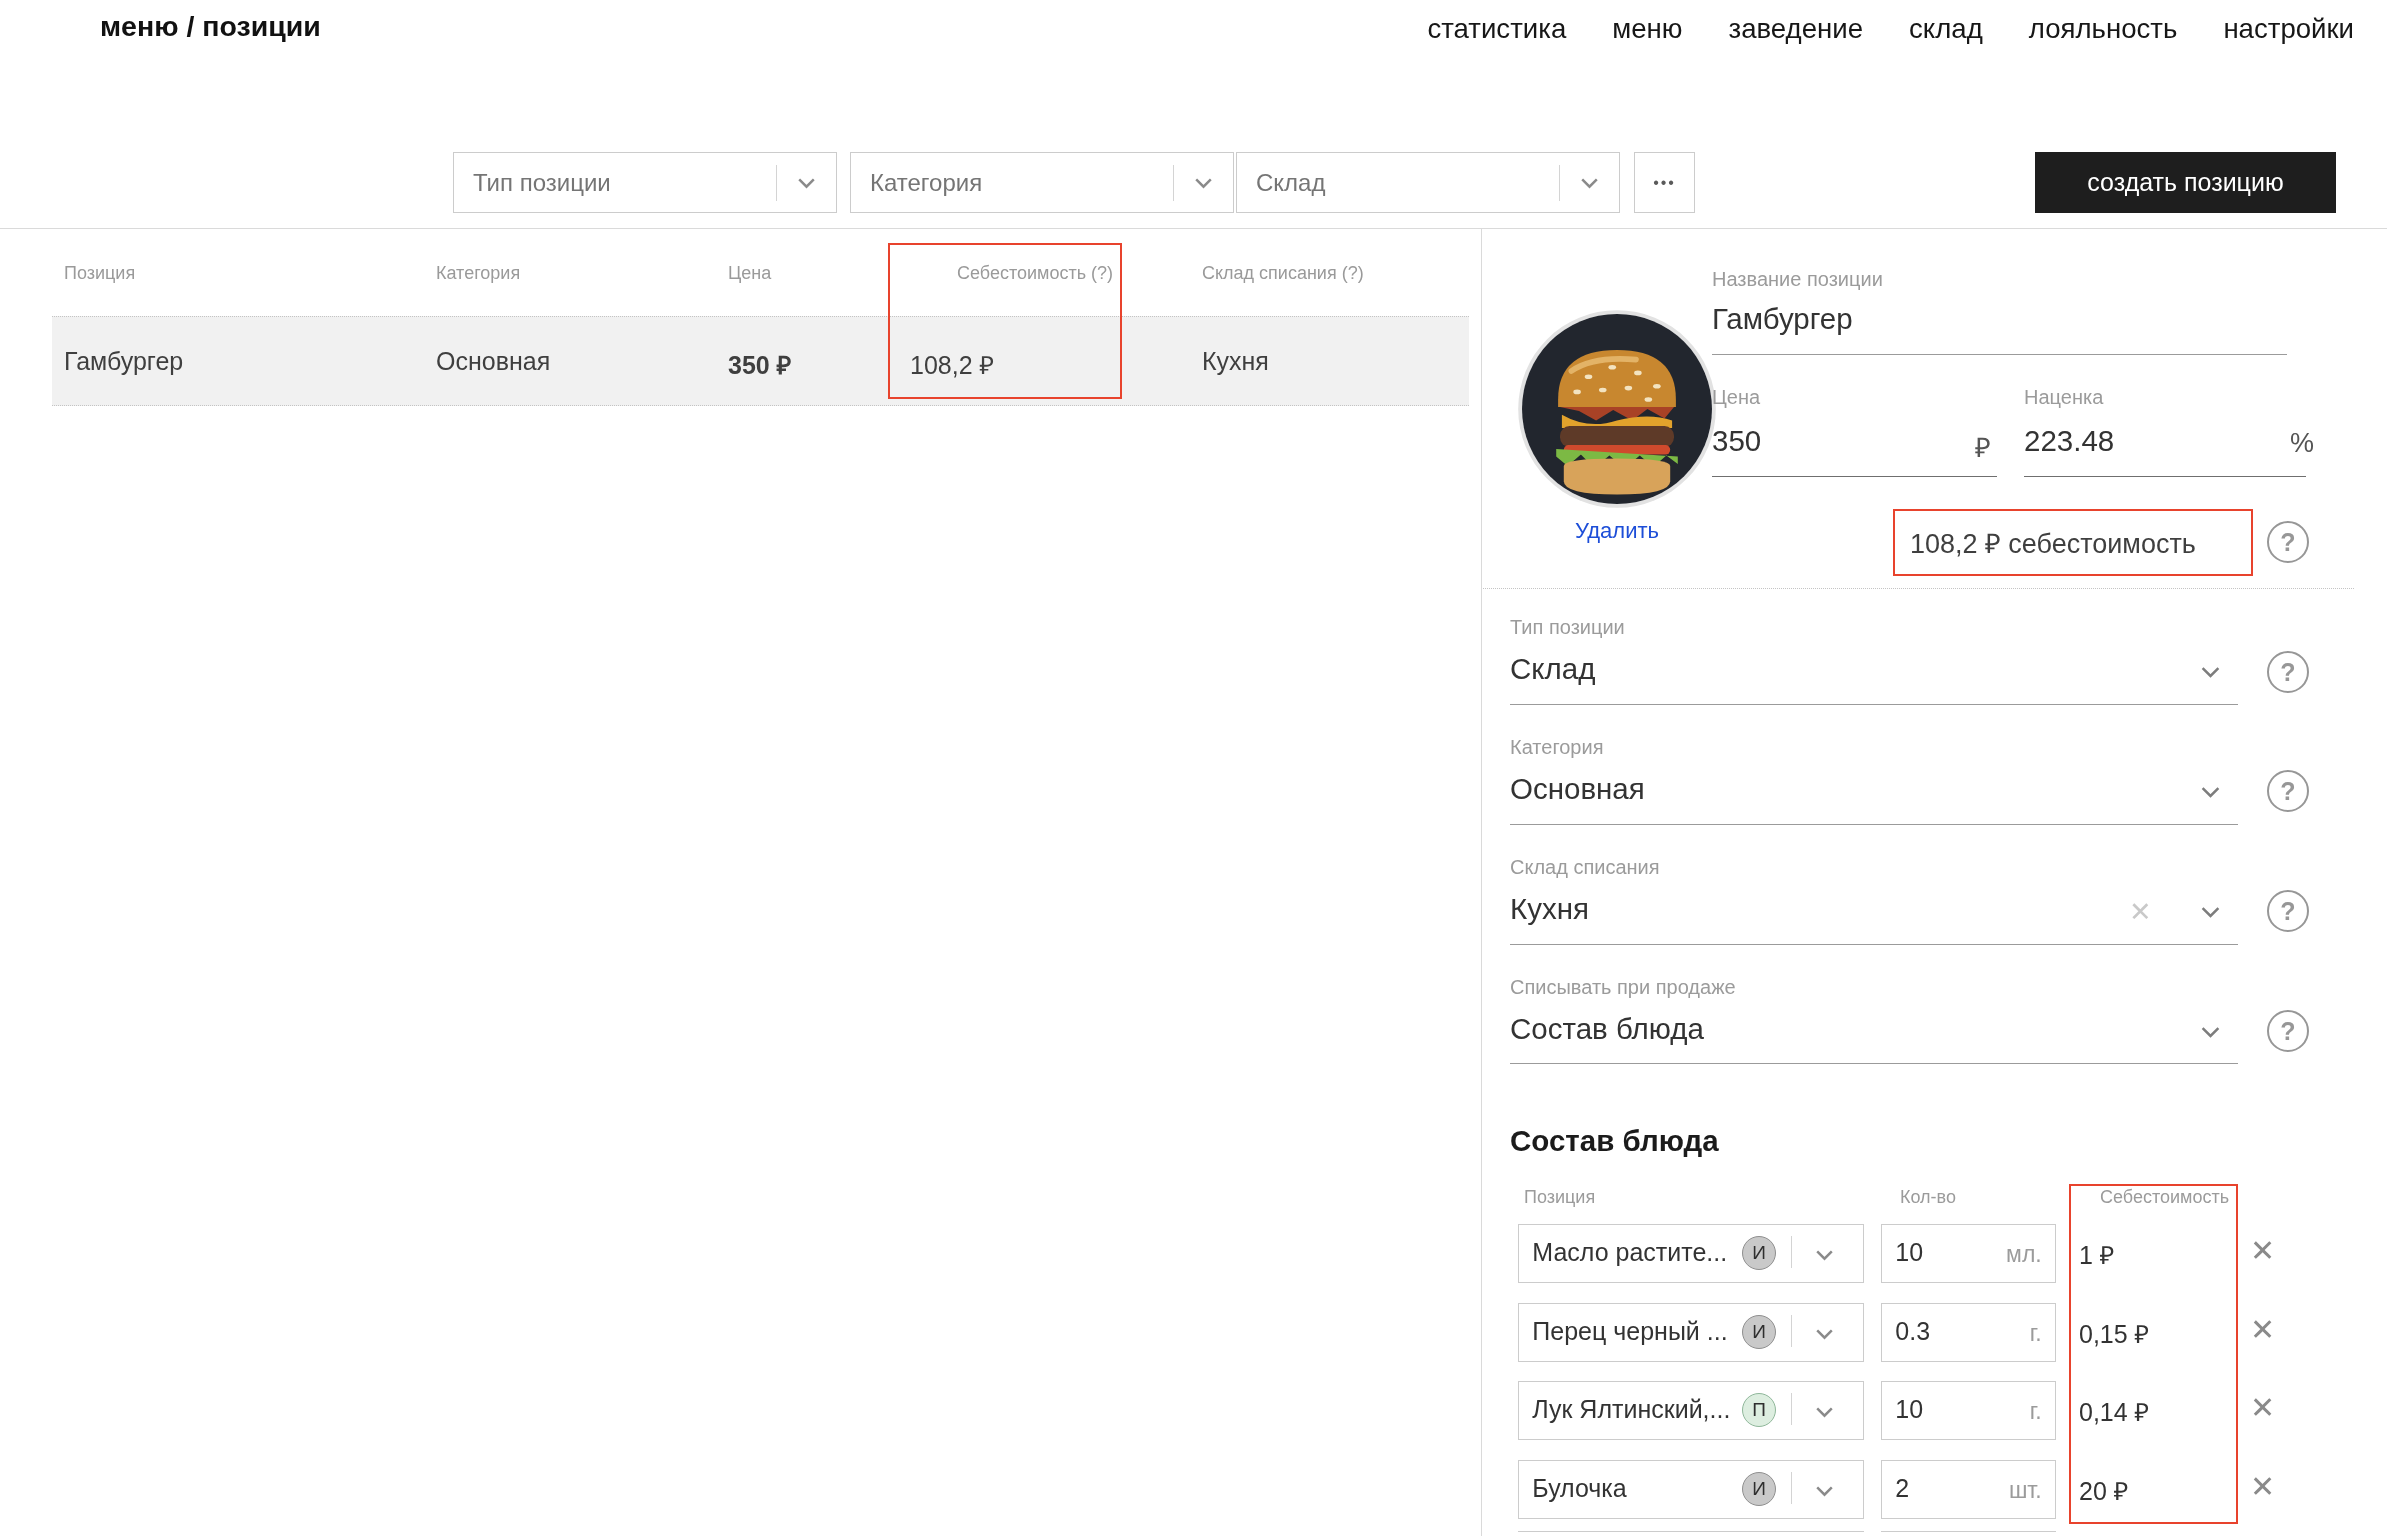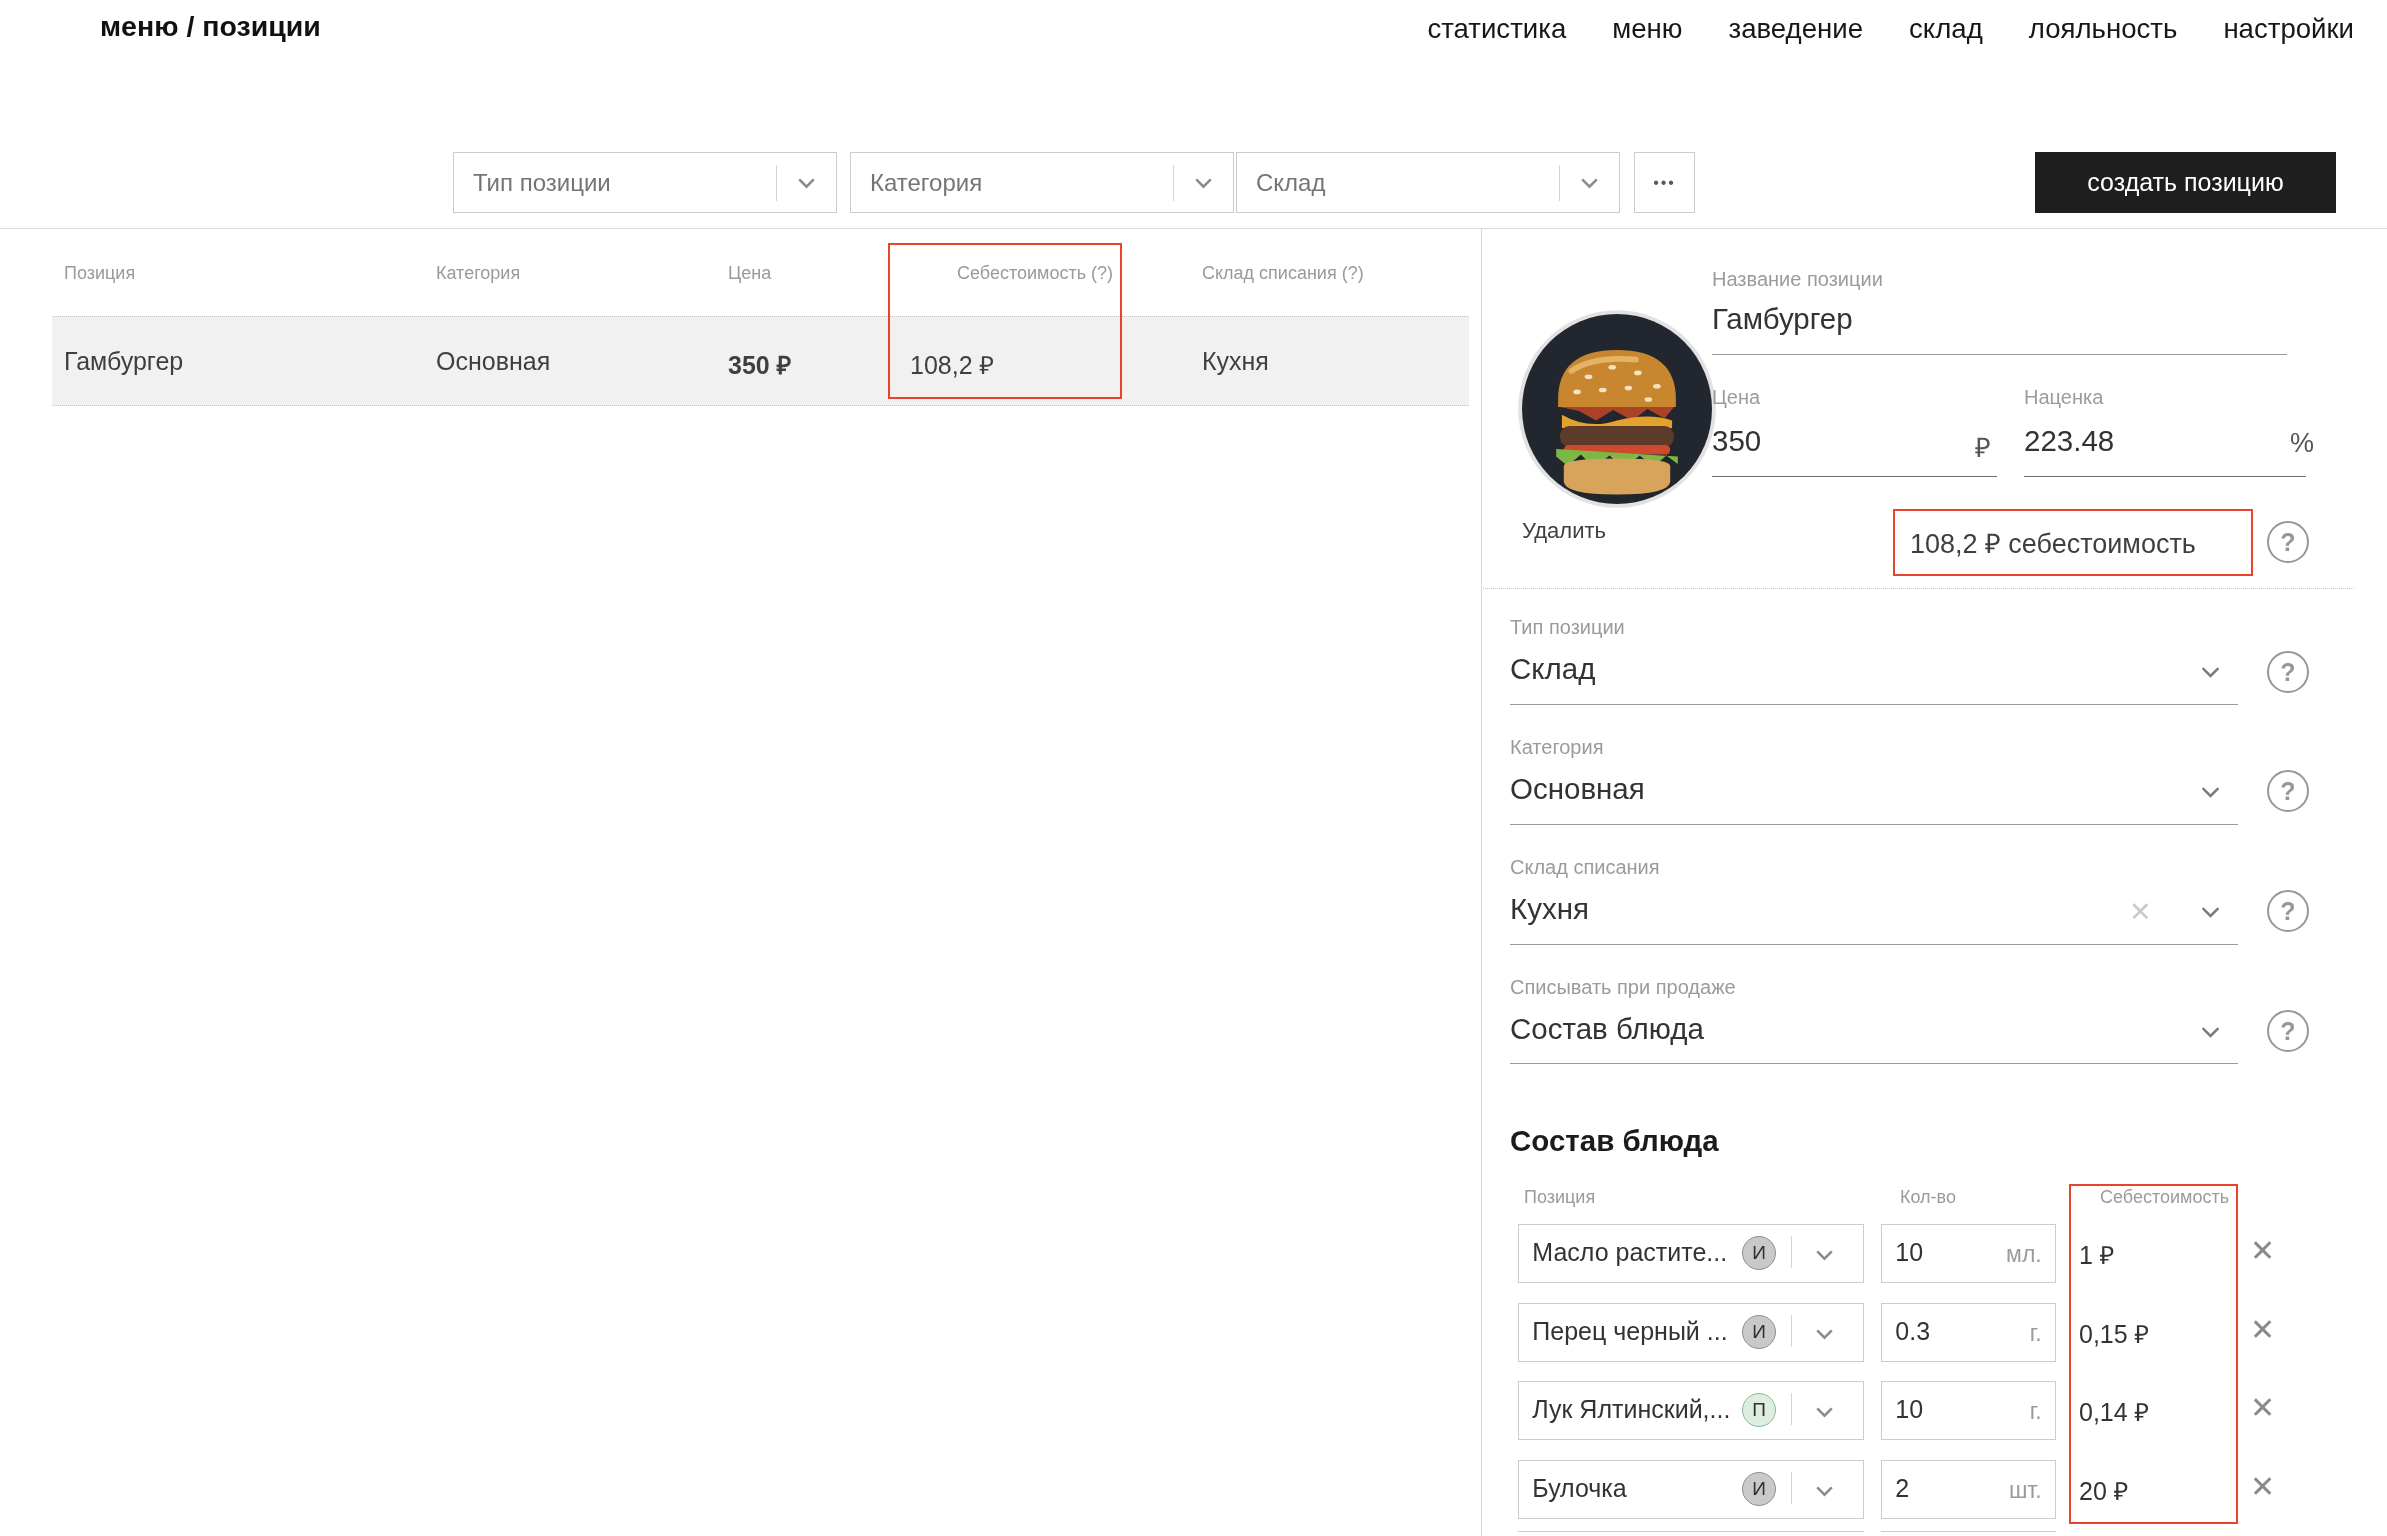--- a/index.html
+++ b/index.html
@@ -28,21 +28,21 @@
   .hrule{left:0;top:228px;width:2387px;border-top:1.9px solid #dadada;}
   .vrule{left:1481px;top:228px;height:1309px;border-left:1.9px solid #dadada;}
   .th{font-size:18px;color:#9a9a9a;top:263px;white-space:nowrap;}
   .rowband{left:52px;top:316px;width:1417px;height:90px;background:#f1f1f1;
            border-top:1.9px dotted #c4c4c4;border-bottom:1.9px dotted #c4c4c4;box-sizing:border-box;}
   .td{font-size:25px;color:#3f3f3f;top:347px;white-space:nowrap;}
   .redbox{border:2.9px solid #e8432d;box-sizing:border-box;}
 
   
   .avatar{left:1522px;top:314px;width:190px;height:190px;border-radius:50%;overflow:hidden;box-shadow:0 0 0 3.8px #e2e2e2;}
-  .del{left:1522px;top:518px;width:190px;text-align:left;color:#404040;font-size:22px;cursor:pointer;}
+  .del{left:1522px;top:518px;width:190px;text-align:center;color:#1d4ed8;font-size:22px;cursor:pointer;}
   .flabel{font-size:20px;color:#9b9b9b;white-space:nowrap;}
   .fvalue{font-size:29.5px;color:#333;white-space:nowrap;}
   .uline{border-top:1.9px solid #9b9b9b;}
   .uline-dark{border-top:1.9px solid #6f6f6f;}
   .sfx{font-size:27px;color:#555;}
   .costbanner{left:1893px;top:509px;width:360px;height:67px;display:flex;align-items:center;padding-left:15px;
               font-size:27px;color:#3f3f3f;box-sizing:border-box;white-space:nowrap;}
   .help{width:42px;height:42px;border:2.9px solid #979797;border-radius:50%;box-sizing:border-box;
         display:flex;align-items:center;justify-content:center;font-size:25px;color:#979797;font-weight:700;}
   .dotted{border-top:1.9px dotted #c4c4c4;}

